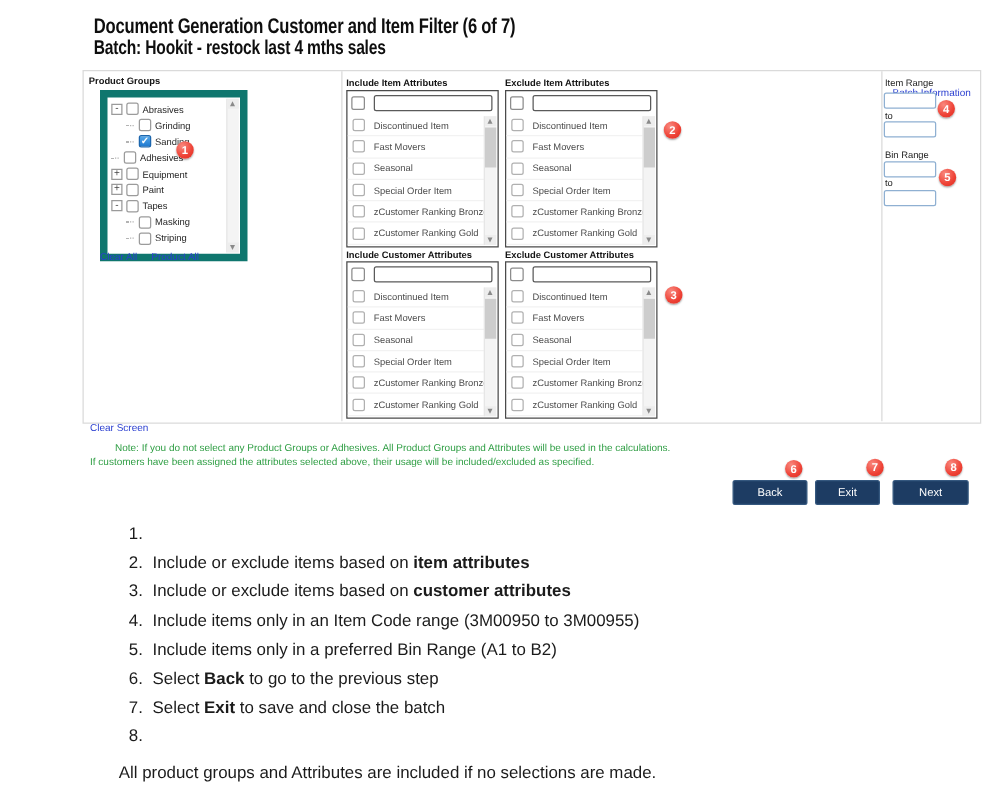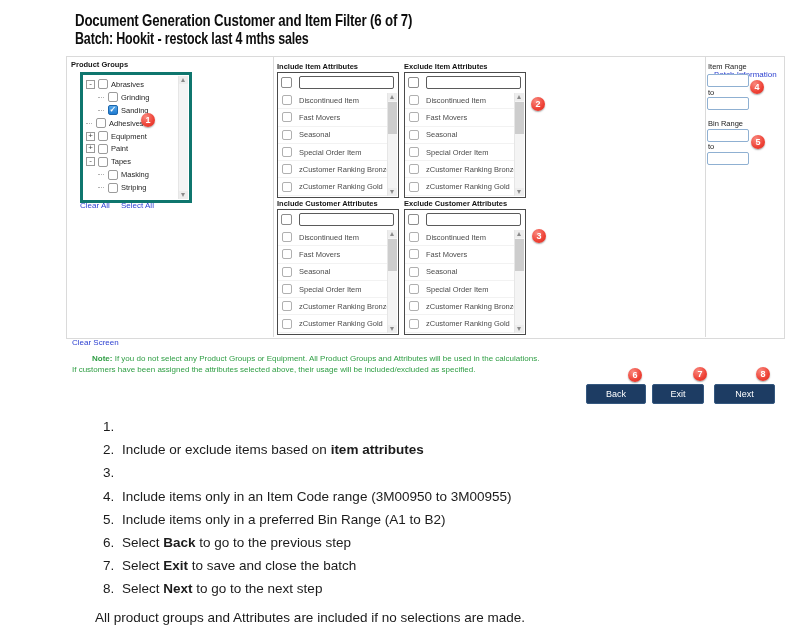--- a/index.html
+++ b/index.html
@@ -15,21 +15,21 @@
   .link{color:#2b3fd0;cursor:pointer;text-decoration:none;white-space:nowrap;}
   .batch-info{position:absolute;left:714px;top:44px;font-size:8px;margin-top:26px;}
 
   
   .frame{position:absolute;left:66px;top:56px;width:717px;height:281px;border:1px solid #dadada;}
   .div-v{position:absolute;top:57px;height:280px;border-left:1px solid #dadada;}
   .dv1{left:273px}.dv2{left:705px}
 
   
   .pg-label{position:absolute;left:71px;top:60px;font-size:7.5px;font-weight:700;color:#161616;}
-  .pg-box{position:absolute;left:80px;top:72px;width:106px;height:125px;border:3px solid #0f766e;
+  .pg-box{position:absolute;left:80px;top:72px;width:106px;height:125px;border:6px solid #0f766e;
           background:#fff;overflow:hidden;}
   .pg-tree{position:absolute;left:3px;top:3px;right:13px;bottom:2px;}
   .tree-row{display:flex;align-items:center;height:12.9px;}
   .tree-row.child{padding-left:12px;}
   .expand{flex:0 0 auto;width:7px;height:7px;margin-right:3px;position:relative;box-sizing:content-box;}
   .expand.expanded,.expand.collapsed{border:1px solid #9a9a9a;background:#fff;}
   .expand.expanded::after,.expand.collapsed::after{position:absolute;left:0;top:0;width:7px;height:7px;
       font-size:8px;line-height:6.5px;text-align:center;color:#444;}
   .expand.expanded::after{content:"-";}
   .expand.collapsed::after{content:"+";}
@@ -67,21 +67,21 @@
   .pos-ic-t{left:277px;top:199px}.pos-ic{left:277px;top:209px}
   .pos-ec-t{left:404px;top:199px}.pos-ec{left:404px;top:209px}
 
   
   .rng-label{position:absolute;font-size:7.5px;color:#222;white-space:nowrap;}
   .rng-input{position:absolute;width:40px;height:11px;border:1px solid #8fb0d2;border-radius:2px;background:#fff;}
 
   
   .clear-screen{position:absolute;left:72px;top:338px;font-size:8px;}
   .note{position:absolute;left:72px;width:600px;font-size:8px;color:#2f9e44;line-height:11.5px;}
-  .note b{font-weight:700;padding-left:20px;}
+  .note b{font-weight:400;padding-left:20px;}
   .note-1{top:353px}.note-2{top:364px}
 
   
   .btn{position:absolute;top:384px;height:20px;background:#1d3c63;border:1px solid #35587f;border-radius:2px;
        color:#fff;font-size:9px;font-family:inherit;display:flex;align-items:center;justify-content:center;
        box-sizing:border-box;cursor:pointer;}
   .btn-back{left:586px;width:60px}.btn-exit{left:652px;width:52px}.btn-next{left:714px;width:61px}
 
   
   .callout{position:absolute;width:14px;height:14px;border-radius:50%;
@@ -173,21 +173,21 @@
           <span class="cb"></span>
           <span class="tree-label">Striping</span>
         </div>
       </div>
     <div class="vscroll">
       <span class="sar up"></span>
       <span class="sar dn"></span>
     </div>
   </div>
   <a class="link pg-links pg-clear">Clear All</a>
-  <a class="link pg-links pg-select">Select All</a>
+  <a class="link pg-links pg-select">Product All</a>
 
   <div class="attr-title pos-ii-t">Include Item Attributes</div>
   <div class="attr-box pos-ii">
     <div class="attr-search">
       <span class="cb search"></span>
       <span class="attr-input"></span>
     </div>
     <div class="attr-list">
 
         <div class="attr-item">
@@ -385,21 +385,21 @@
   <div class="rng-label" style="left:708px;top:62px">Item Range</div>
   <div class="rng-input" style="left:707px;top:74px"></div>
   <div class="rng-label" style="left:708px;top:88px">to</div>
   <div class="rng-input" style="left:707px;top:97px"></div>
   <div class="rng-label" style="left:708px;top:119px">Bin Range</div>
   <div class="rng-input" style="left:707px;top:129px"></div>
   <div class="rng-label" style="left:708px;top:142px">to</div>
   <div class="rng-input" style="left:707px;top:152px"></div>
 
   <a class="link clear-screen">Clear Screen</a>
-  <div class="note note-1"><b>Note:</b><span> If you do not select any Product Groups or Equipment. All Product Groups and Attributes will be used in the calculations.</span></div>
+  <div class="note note-1"><b>Note:</b><span> If you do not select any Product Groups or Adhesives. All Product Groups and Attributes will be used in the calculations.</span></div>
   <div class="note note-2">If customers have been assigned the attributes selected above, their usage will be included/excluded as specified.</div>
 
   <div class="btn btn-back">Back</div>
   <div class="btn btn-exit">Exit</div>
   <div class="btn btn-next">Next</div>
 
   <div class="callout c1">1</div>
   <div class="callout c2">2</div>
   <div class="callout c3">3</div>
   <div class="callout c4">4</div>
@@ -414,20 +414,21 @@
         <span class="ins-num">1.</span>
       </div>
 
       <div class="ins-row">
         <span class="ins-num">2.</span>
         <span class="ins-text"><span>Include or exclude items based on </span><b>item attributes</b><span></span></span>
       </div>
 
       <div class="ins-row">
         <span class="ins-num">3.</span>
+        <span class="ins-text"><span>Include or exclude items based on </span><b>customer attributes</b><span></span></span>
       </div>
 
       <div class="ins-row">
         <span class="ins-num">4.</span>
         <span class="ins-text"><span>Include items only in an Item Code range (3M00950 to 3M00955)</span><b></b><span></span></span>
       </div>
 
       <div class="ins-row">
         <span class="ins-num">5.</span>
         <span class="ins-text"><span>Include items only in a preferred Bin Range (A1 to B2)</span><b></b><span></span></span>
@@ -438,18 +439,17 @@
         <span class="ins-text"><span>Select </span><b>Back</b><span> to go to the previous step</span></span>
       </div>
 
       <div class="ins-row">
         <span class="ins-num">7.</span>
         <span class="ins-text"><span>Select </span><b>Exit</b><span> to save and close the batch</span></span>
       </div>
 
       <div class="ins-row">
         <span class="ins-num">8.</span>
-        <span class="ins-text"><span>Select </span><b>Next</b><span> to go to the next step</span></span>
       </div>
     </div>
   <div class="ins-footer">All product groups and Attributes are included if no selections are made.</div>
 
 </div>
 
 </body></html>

